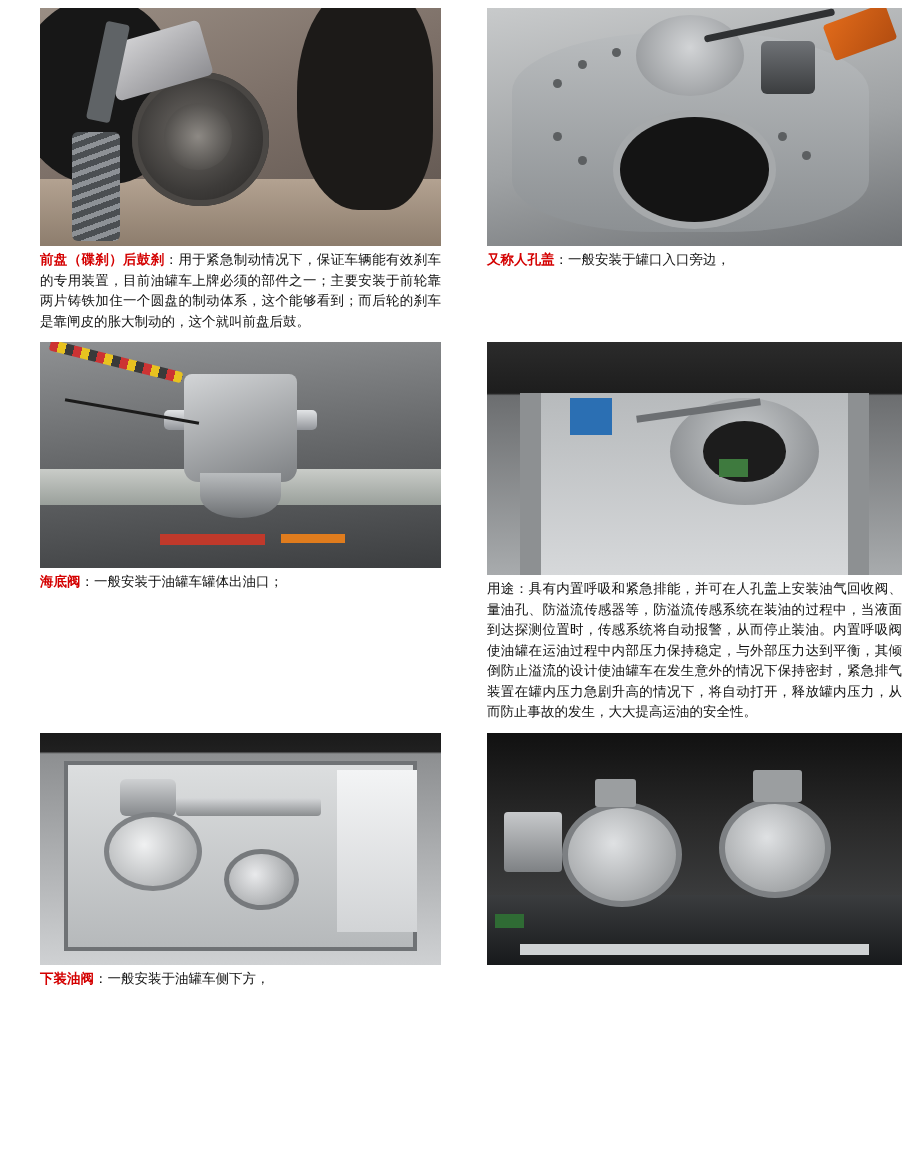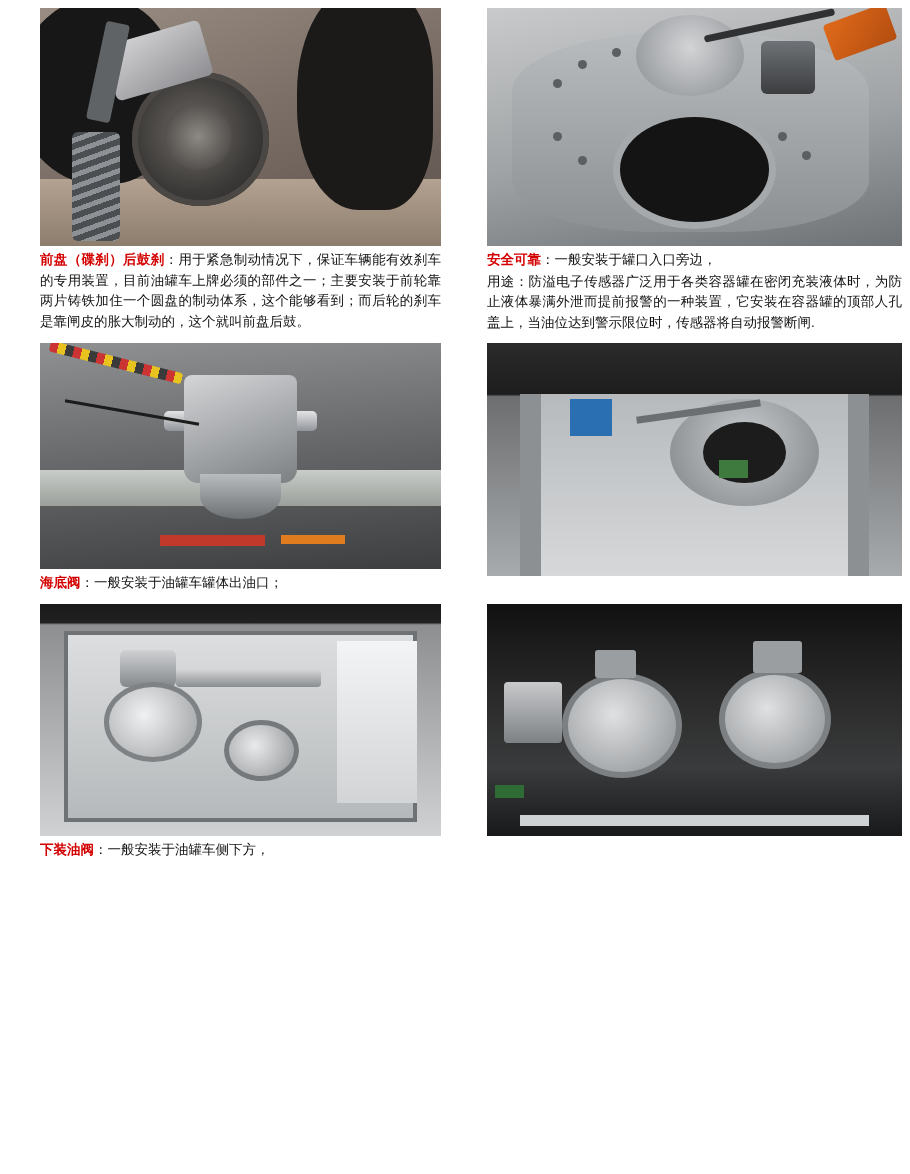--- a/index.html
+++ b/index.html
@@ -161,22 +161,21 @@
           <div class="bolt" style="left:16%;top:30%"></div>
           <div class="bolt" style="left:22%;top:22%"></div>
           <div class="bolt" style="left:30%;top:17%"></div>
           <div class="bolt" style="left:70%;top:52%"></div>
           <div class="bolt" style="left:76%;top:60%"></div>
           <div class="bolt" style="left:22%;top:62%"></div>
           <div class="bolt" style="left:16%;top:52%"></div>
         </div>
       </div>
       <div class="caption">
-        <p><span class="term">安全可靠</span><span>：</span><span>一般安装于罐口入口旁边，</span></p>
-        <p class="usage"><span>用途：</span><span>防溢电子传感器广泛用于各类容器罐在密闭充装液体时，为防止液体暴满外泄而提前报警的一种装置，它安装在容器罐的顶部人孔盖上，当油位达到警示限位时，传感器将自动报警断闸.</span></p>
+        <p><span class="term">又称人孔盖</span><span>：</span><span>一般安装于罐口入口旁边，</span></p>
       </div>
     </div>
   </div>
 
   <div class="row" style="padding-top:10px;">
     <div class="col">
       <div class="photo p3" style="height:226px;">
         <div class="ph-inner">
           <div class="chassis"></div>
           <div class="flange"></div>
@@ -199,20 +198,21 @@
           <div class="rail-l"></div>
           <div class="rail-r"></div>
           <div class="blue"></div>
           <div class="dome"></div>
           <div class="hatch"></div>
           <div class="arm"></div>
           <div class="green"></div>
         </div>
       </div>
       <div class="caption">
+        <p class="usage"><span>用途：</span><span>具有内置呼吸和紧急排能，并可在人孔盖上安装油气回收阀、量油孔、防溢流传感器等，防溢流传感系统在装油的过程中，当液面到达探测位置时，传感系统将自动报警，从而停止装油。内置呼吸阀使油罐在运油过程中内部压力保持稳定，与外部压力达到平衡，其倾倒防止溢流的设计使油罐车在发生意外的情况下保持密封，紧急排气装置在罐内压力急剧升高的情况下，将自动打开，释放罐内压力，从而防止事故的发生，大大提高运油的安全性。</span></p>
       </div>
     </div>
   </div>
 
   <div class="row" style="padding-top:10px;justify-content:space-between;">
     <div class="col">
       <div class="photo p5" style="height:232px;">
         <div class="ph-inner">
           <div class="box"></div>
           <div class="white"></div>

